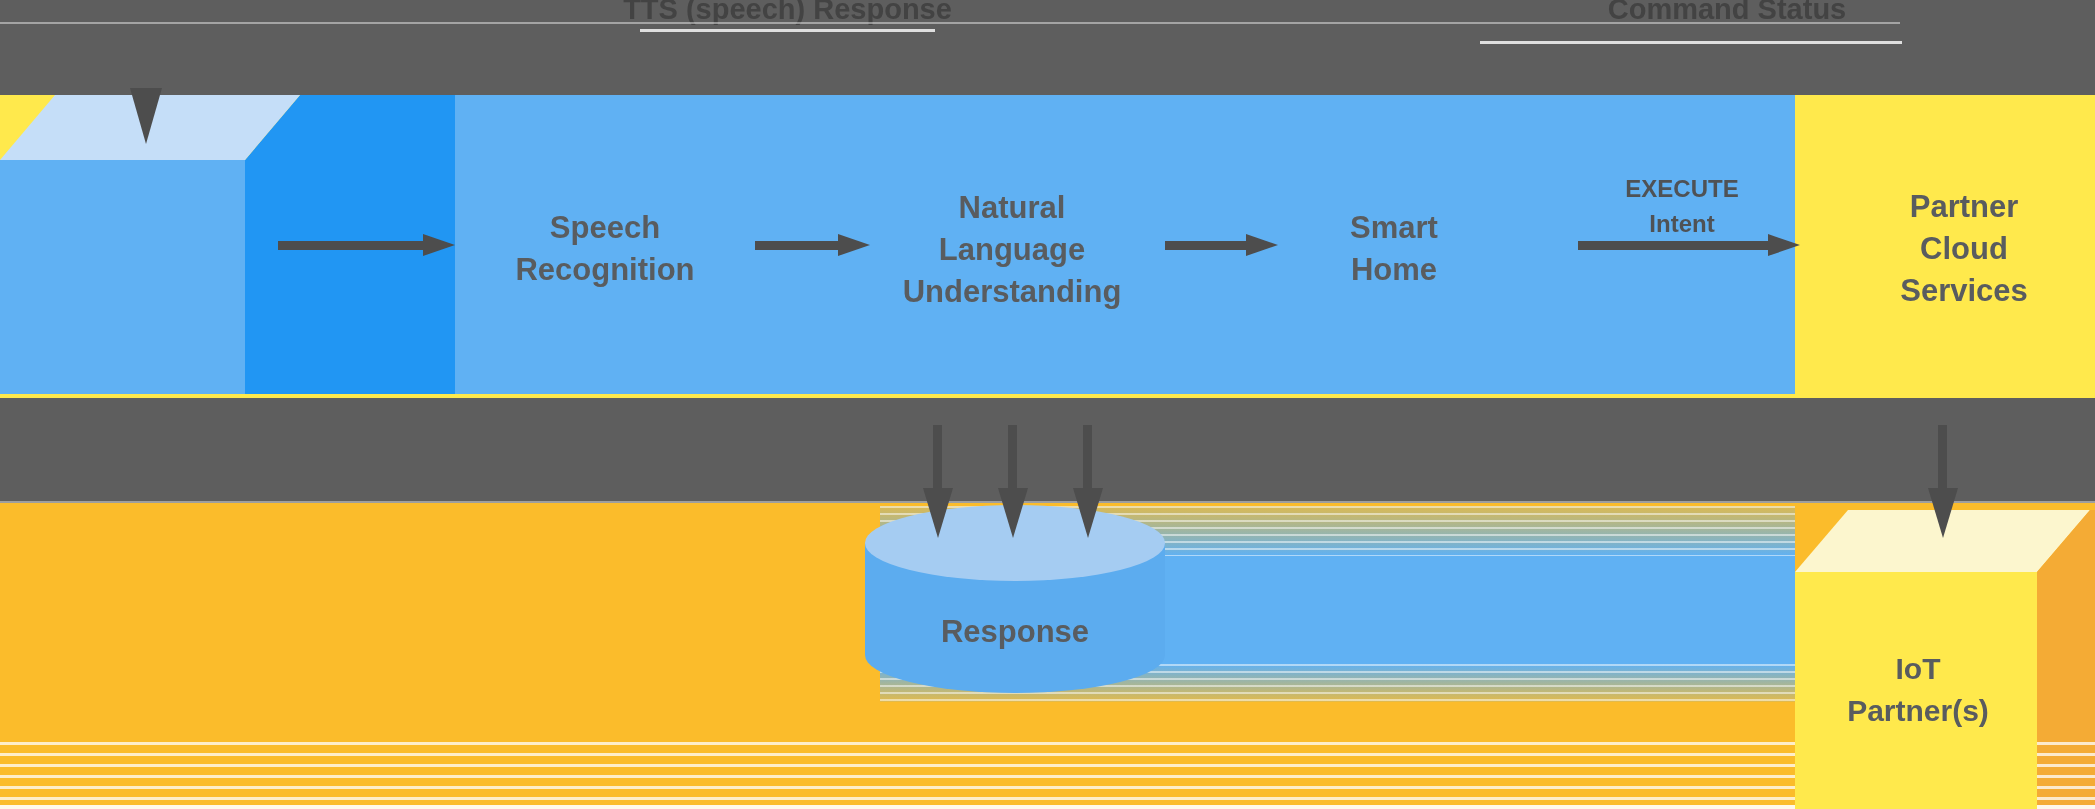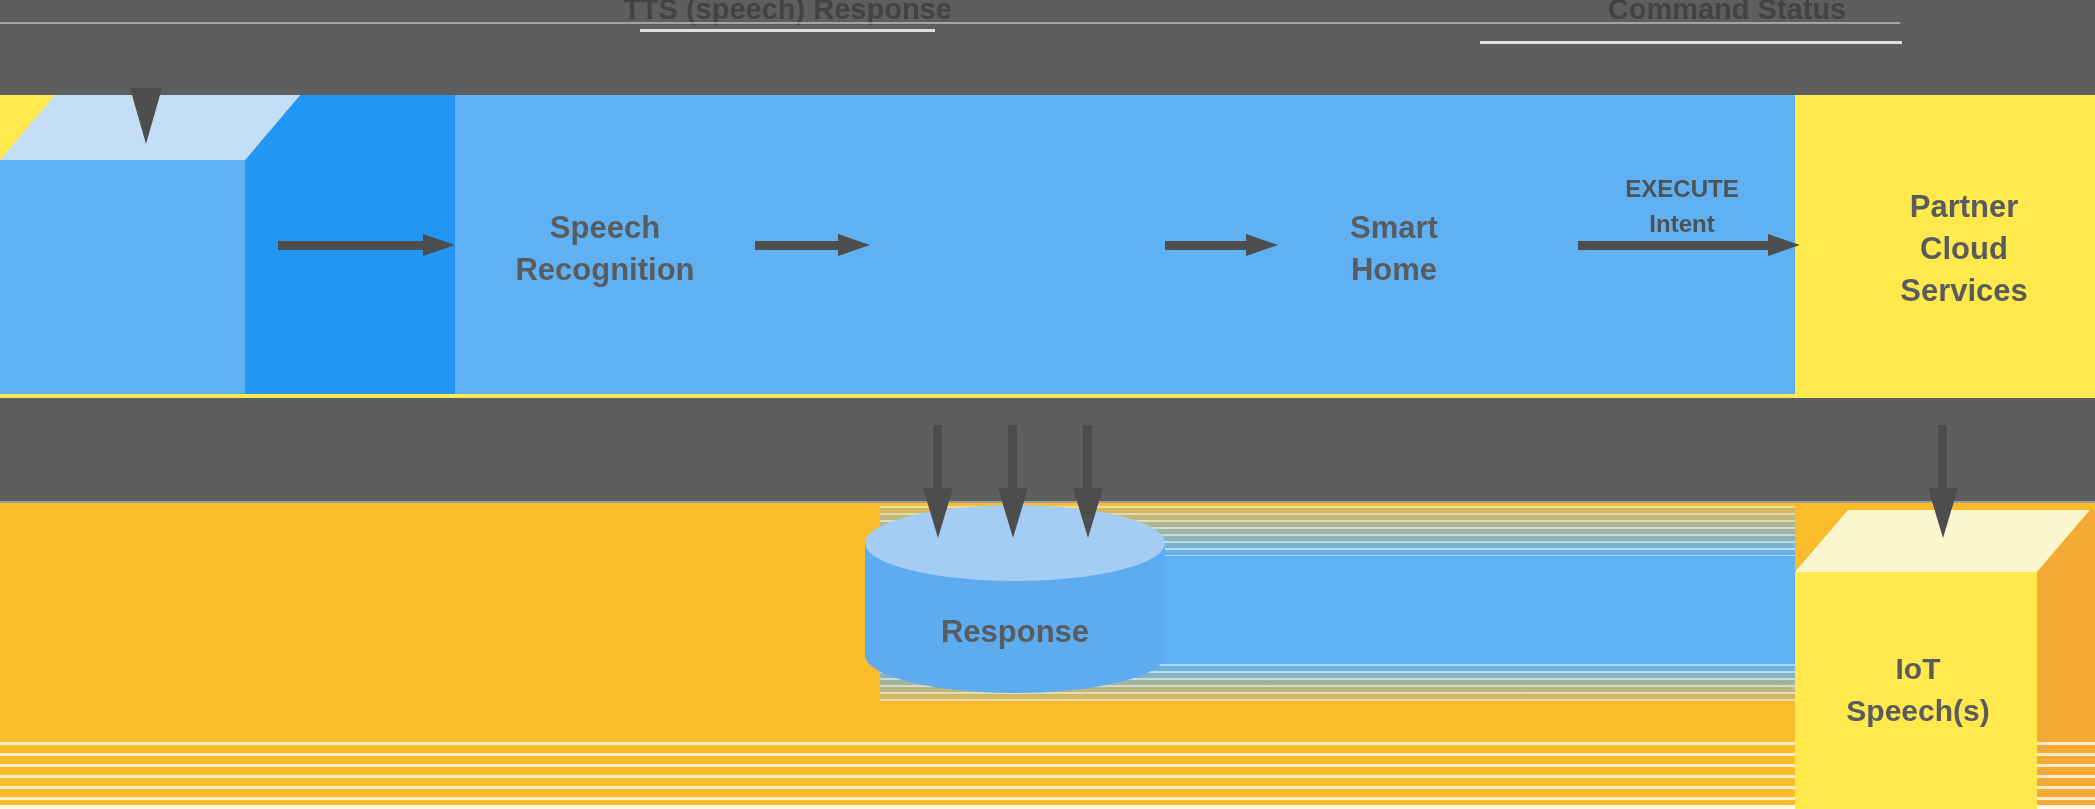--- a/index.html
+++ b/index.html
@@ -121,25 +121,28 @@
   <div class="abs shaft-v" style="left:1083px;top:425px;height:67px;"></div>
   <div class="abs head-down" style="left:1073px;top:488px;"></div>
 
   <div class="abs shaft-v" style="left:1938px;top:425px;height:67px;"></div>
   <div class="abs head-down" style="left:1928px;top:488px;"></div>
 
   <div class="abs notch-down" style="left:130px;top:88px;"></div>
 
   <div class="abs node-label" style="left:455px;top:207px;width:300px;">Speech
 Recognition</div>
+  <div class="abs node-label" style="left:842px;top:187px;width:340px;">Natural
+Language
+Understanding</div>
   <div class="abs node-label" style="left:1244px;top:207px;width:300px;">Smart
 Home</div>
   <div class="abs node-label" style="left:1795px;top:186px;width:338px;">Partner
 Cloud
 Services</div>
   <div class="abs node-label" style="left:865px;top:611px;width:300px;">Response</div>
   <div class="abs node-label" style="left:1799px;top:648px;width:238px;font-size:30px;">IoT
-Speech(s)</div>
+Partner(s)</div>
 
   <div class="abs edge-label" style="left:1582px;top:171px;width:200px;">EXECUTE
 Intent</div>
 
 </div>
 
 </body></html>

